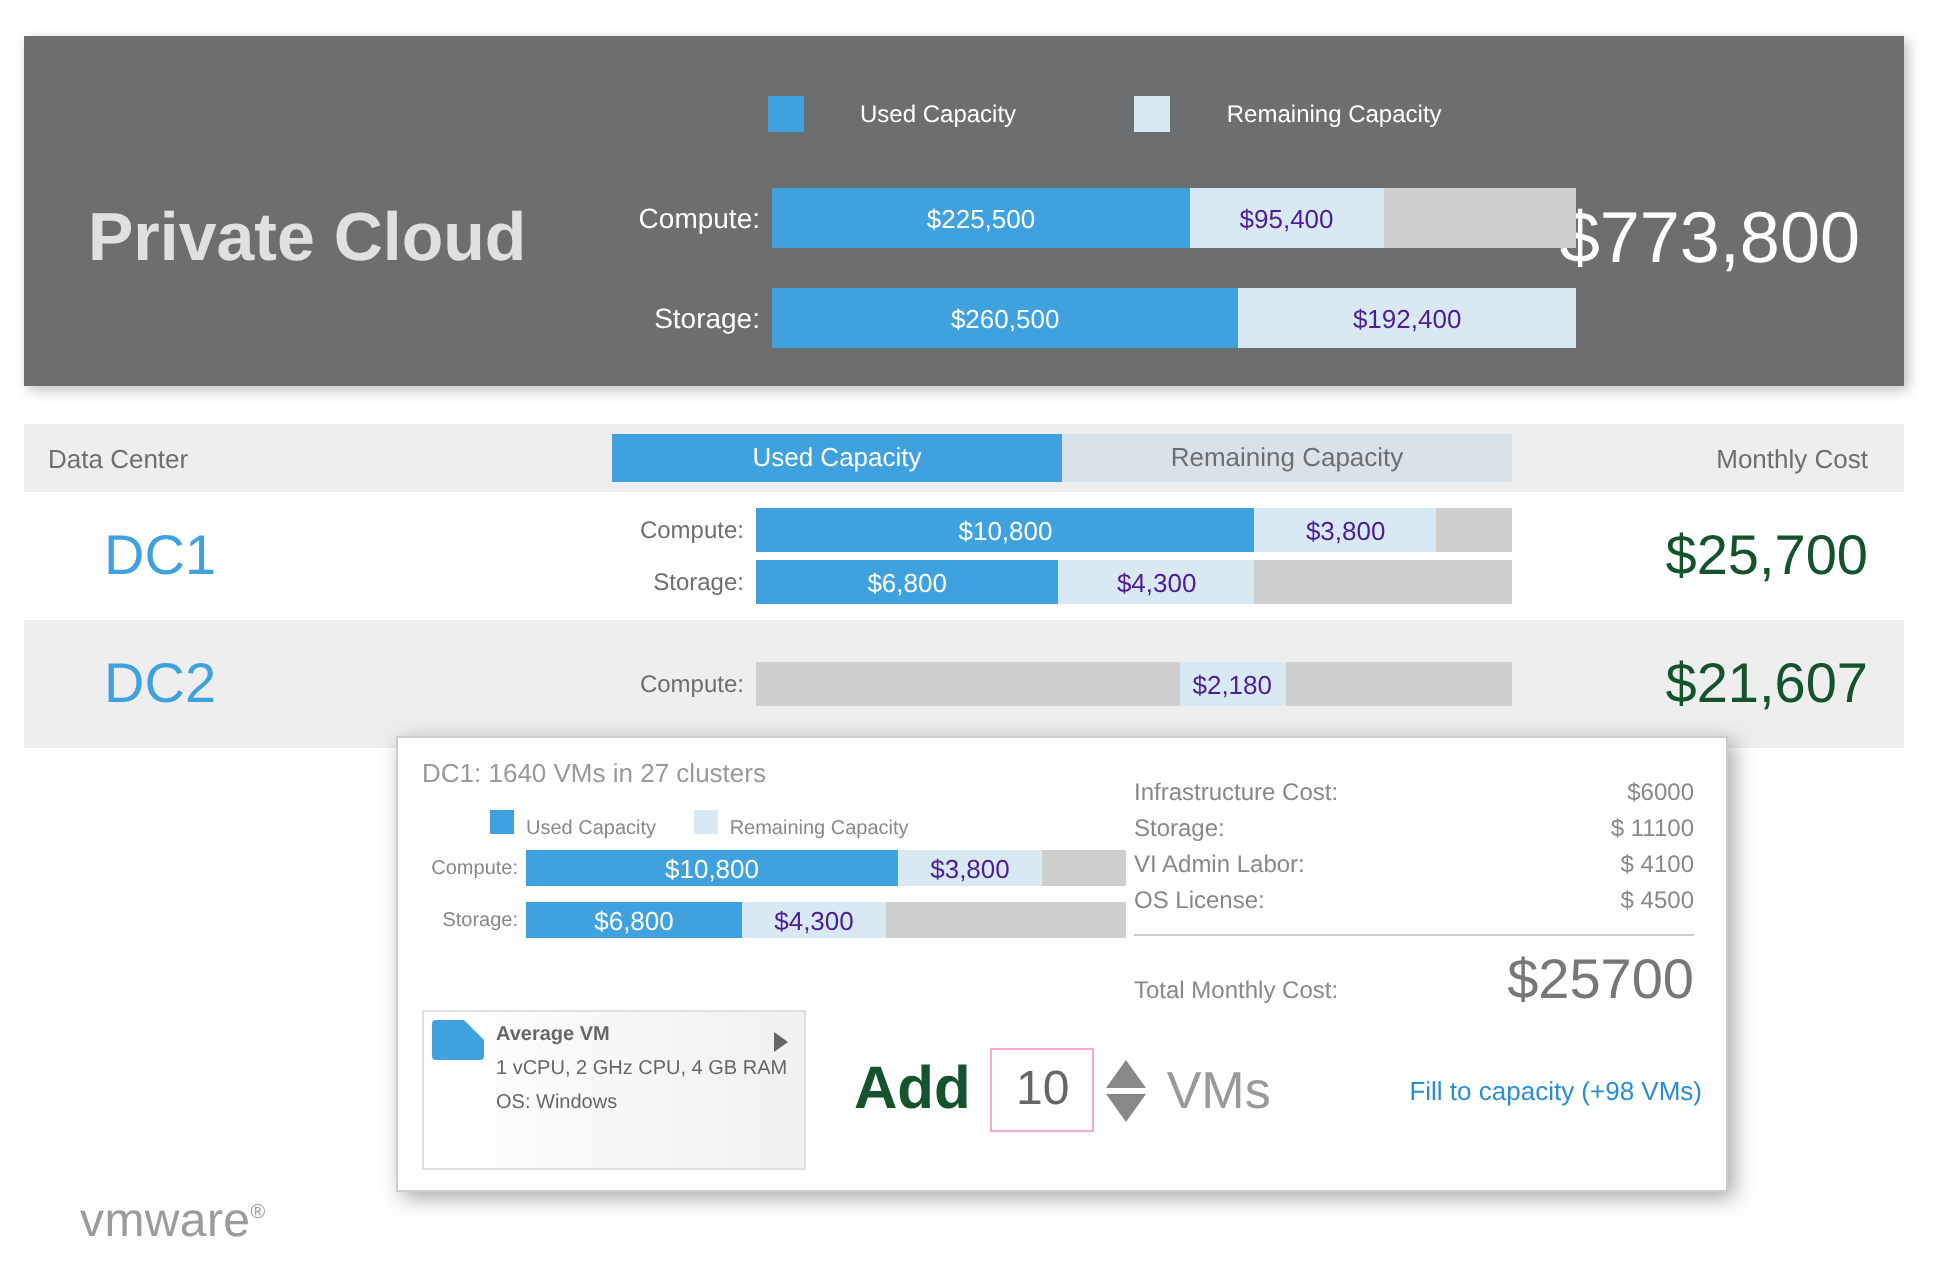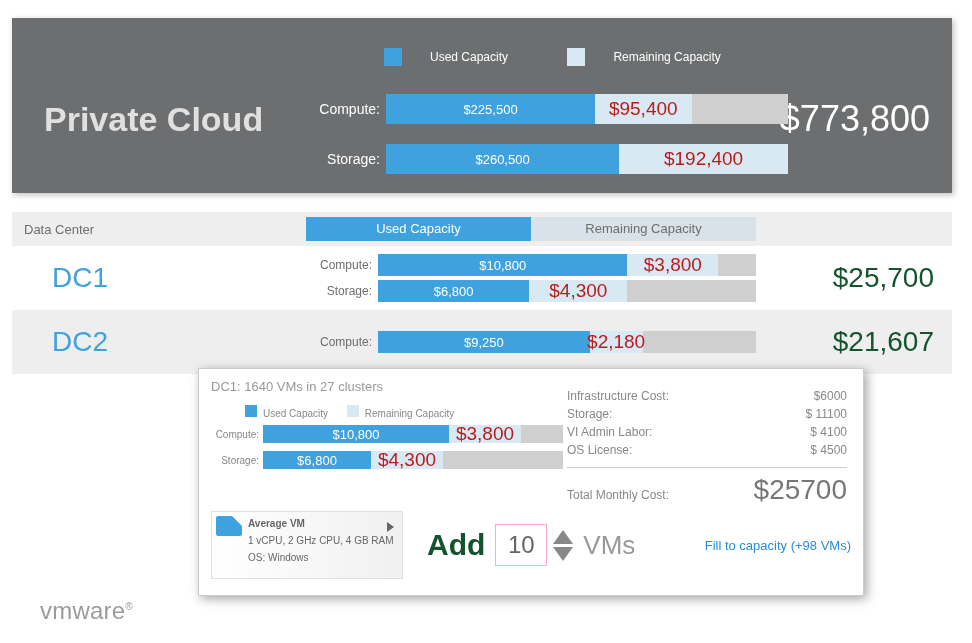--- a/index.html
+++ b/index.html
@@ -13,21 +13,21 @@
   .pc-legend { position: absolute; top: 30px; left: 372px; color: #fff; font-size: 12px; }
   .pc-legend span { display: inline-flex; align-items: center; margin-right: 28px; }
   .sw { display: inline-block; width: 18px; height: 18px; margin-right: 6px; }
   .sw-used { background: #3fa2de; }
   .sw-rem  { background: #d9e9f4; }
 
   .pc-row { position: absolute; left: 298px; height: 30px; color: #fff; font-size: 14px; display: flex; align-items: center; }
   .pc-row .lbl { width: 70px; text-align: right; margin-right: 6px; }
   .bar { position: relative; background: #cfcfcf; height: 30px; }
   .bar .used { position: absolute; left: 0; top: 0; bottom: 0; background: #3fa2de; display: flex; align-items: center; justify-content: center; color: #fff; font-size: 13px; }
-  .bar .rem  { position: absolute; top: 0; bottom: 0; background: #d9e9f4; display: flex; align-items: center; justify-content: center; color: #b91c1c; font-size: 19px; }
+  .bar .rem  { position: absolute; top: 0; bottom: 0; background: #d9e9f4; display: flex; align-items: center; justify-content: center; color: #4c1d95; font-size: 13px; }
 
   
   .dc-table { position: absolute; top: 212px; left: 12px; width: 940px; background: #eee; }
   .dc-head { height: 34px; display: flex; align-items: center; font-size: 13px; color: #6e6e6e; background: #eee; }
   .dc-head .h-dc { padding-left: 12px; width: 294px; }
   .dc-head .h-tabs { width: 450px; display: flex; }
   .dc-head .h-tab { flex: 1; text-align: center; line-height: 24px; height: 24px; }
   .dc-head .h-tab.active { background: #3fa2de; color: #fff; }
   .dc-head .h-tab.inactive { background: #d9e2e8; color: #6e6e6e; }
   .dc-head .h-cost { flex: 1; text-align: right; padding-right: 18px; }
@@ -52,21 +52,21 @@
   .detail .mrow .mlbl { width: 48px; text-align: right; margin-right: 4px; }
   .detail .mrow .bar { height: 18px; }
 
   .detail .cost-block { position: absolute; top: 20px; right: 16px; width: 280px; font-size: 12px; color: #888; }
   .detail .cost-block .line { display: flex; justify-content: space-between; height: 18px; gap: 48px; }
   .detail .cost-block .rule { border-top: 1px solid #ccc; margin: 6px 0; }
   .detail .cost-block .tot-lbl { font-size: 12px; color: #888; }
   .detail .cost-block .tot-val { font-size: 28px; font-weight: 300; color: #777; }
 
   .detail .add-vm { position: absolute; left: 12px; bottom: 12px; right: 12px; height: 76px; display: flex; align-items: center; }
-  .vm-card { width: 192px; height: 68px; background: linear-gradient(90deg,#ffffff,#f0f0f0); border: 1px solid #e0e0e0; position: relative; padding: 6px 8px 6px 36px; font-size: 10px; color: #666; }
+  .vm-card { width: 192px; height: 80px; background: linear-gradient(90deg,#ffffff,#f0f0f0); border: 1px solid #e0e0e0; position: relative; padding: 6px 8px 6px 36px; font-size: 10px; color: #666; }
   .vm-card .vm-icon { position: absolute; left: 4px; top: 4px; width: 26px; height: 20px; background: #3fa2de; border-radius: 2px; }
   .vm-card .vm-icon::after { content:""; position:absolute; right:0; top:0; width:0; height:0; border-top:10px solid #fff; border-left:10px solid transparent; }
   .vm-card .tri { position: absolute; right: 8px; top: 10px; width: 0; height: 0; border-top: 5px solid transparent; border-bottom: 5px solid transparent; border-left: 7px solid #666; }
   .vm-card .l1 { font-weight: bold; margin-bottom: 6px; }
 
   .add-text { font-size: 30px; color: #14532d; font-weight: 700; margin: 0 10px 0 24px; }
   .add-input { width: 52px; height: 42px; border: 1px solid #f9a8d4; text-align: center; font-size: 24px; color: #666; }
   .stepper { display: flex; flex-direction: column; margin: 0 6px; }
   .stepper .up   { width:0; height:0; border-left:10px solid transparent; border-right:10px solid transparent; border-bottom:14px solid #888; margin-bottom:3px; cursor:pointer; }
   .stepper .down { width:0; height:0; border-left:10px solid transparent; border-right:10px solid transparent; border-top:14px solid #888; cursor:pointer; }
@@ -112,20 +112,21 @@
   </div>
 </div>
 
 <div class="dc-table">
   <div class="dc-head">
     <div class="h-dc">Data Center</div>
     <div class="h-tabs">
       <div class="h-tab active">Used Capacity</div>
       <div class="h-tab inactive">Remaining Capacity</div>
     </div>
+    <div class="h-cost">Monthly Cost</div>
   </div>
 
   <div class="dc-row alt">
     <div class="name">DC1</div>
     <div class="bars">
       <div class="brow">
         <div class="blbl">Compute:</div>
         <div class="bar">
           <div class="used" style="width:66%;">$10,800</div>
           <div class="rem" style="left:66%; width:24%;">$3,800</div>
@@ -141,21 +142,20 @@
     </div>
     <div class="cost">$25,700</div>
   </div>
 
   <div class="dc-row">
     <div class="name">DC2</div>
     <div class="bars">
       <div class="brow">
         <div class="blbl">Compute:</div>
         <div class="bar">
-          <div class="used" style="width:56%;">$9,250</div>
           <div class="rem" style="left:56%; width:14%;">$2,180</div>
         </div>
       </div>
     </div>
     <div class="cost">$21,607</div>
   </div>
 </div>
 
 <div class="detail">
   <div class="title">DC1:  1640 VMs in 27 clusters</div>

